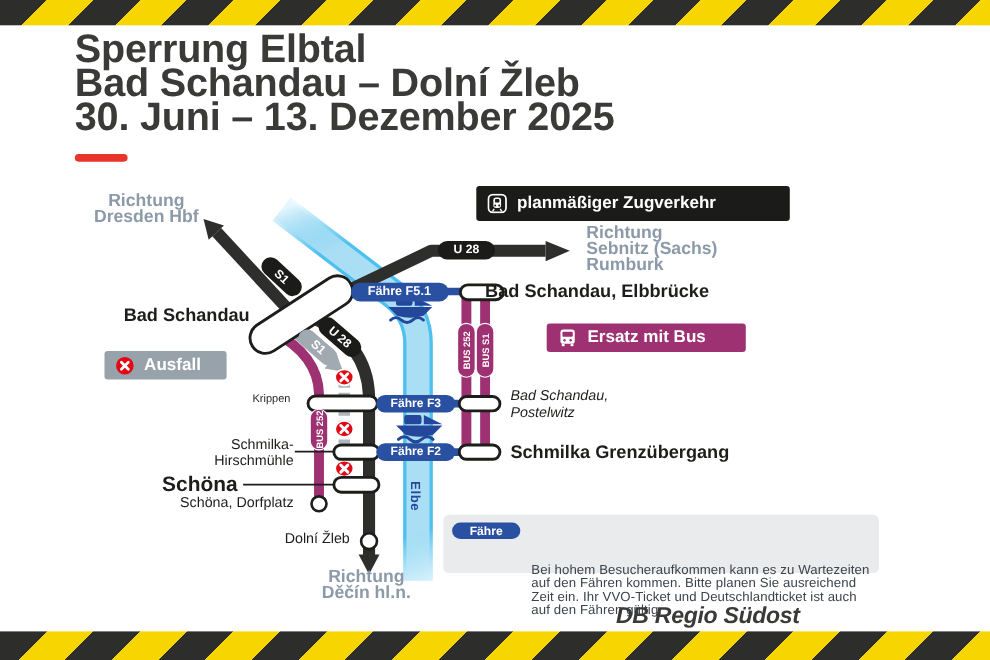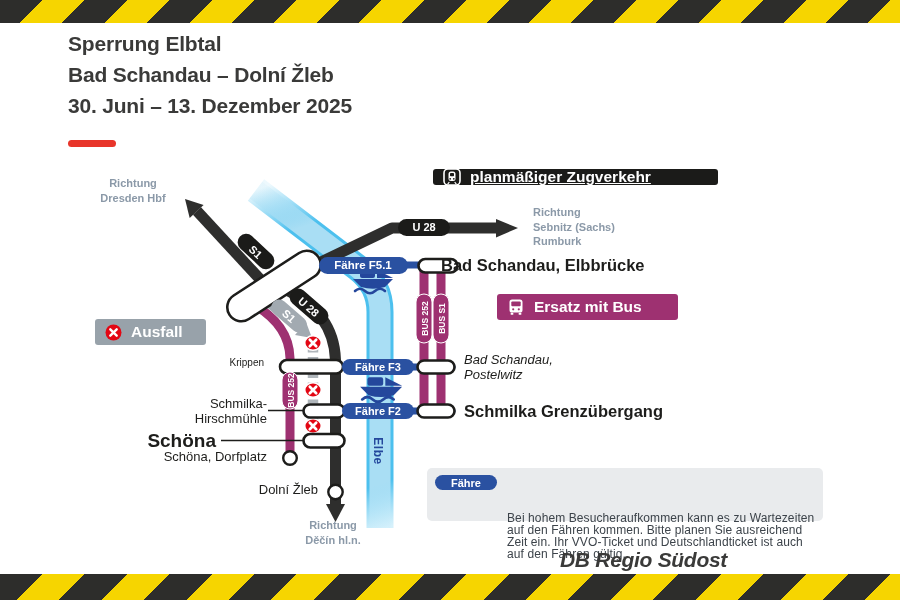--- a/index.html
+++ b/index.html
@@ -2,38 +2,38 @@
 <html><head>
 <meta charset="utf-8">
 <style>
   html,body{margin:0;padding:0;background:#fff;}
   .poster{position:relative;width:900px;height:600px;background:#fff;overflow:hidden;
           font-family:"Liberation Sans",sans-serif;color:#1d1d1b;}
   .hazard{position:absolute;left:0;width:900px;
           background:repeating-linear-gradient(135deg,#2d2d2b 0 30px,#f6d500 30px 60px);}
   .hazard.top{top:0;height:23px;}
   .hazard.bottom{bottom:0;height:26px;}
-  .title{position:absolute;left:68px;top:28px;font-size:21px;font-weight:bold;
+  .title{position:absolute;left:68px;top:28px;font-size:36px;font-weight:bold;
          color:#3a3a39;line-height:31px;letter-spacing:-0.2px;white-space:nowrap;}
   .red-dash{position:absolute;left:68px;top:140px;width:48px;height:7px;border-radius:4px;background:#e8352a;}
   .map-svg{position:absolute;left:0;top:0;}
   .cap{position:absolute;display:flex;align-items:center;justify-content:center;
        color:#fff;font-weight:bold;border-radius:99px;white-space:nowrap;}
   .cap.black{background:#1b1b19;}
   .cap.gray{background:#a2aab1;}
   .cap.blue{background:#2a51a1;}
   .cap.mag{background:#9e3171;border:1.5px solid #fff;box-sizing:border-box;}
   .leg{position:absolute;display:flex;align-items:center;gap:9px;color:#fff;font-weight:bold;
        border-radius:3px;padding:0 10px;box-sizing:border-box;white-space:nowrap;}
   .lbl{position:absolute;white-space:pre-line;color:#1d1d1b;line-height:1.13;}
   .b{font-weight:bold;}
   .right{text-align:right;}
   .center{text-align:center;}
-  .dir{position:absolute;color:#8b99a8;font-weight:bold;font-size:11px;line-height:14.5px;white-space:pre-line;}
-  .note{position:absolute;left:427px;top:468px;width:396px;height:53px;background:#e9ebed;border-radius:5px;}
+  .dir{position:absolute;color:#8b99a8;font-weight:bold;font-size:16px;line-height:14.5px;white-space:pre-line;}
+  .note{position:absolute;left:403px;top:468px;width:396px;height:53px;background:#e9ebed;border-radius:5px;}
   .note-text{position:absolute;left:80px;top:6px;width:316px;font-size:12px;line-height:11.9px;
              color:#3c434a;letter-spacing:0.1px;margin-top:39px;}
   .brand{position:absolute;left:560px;top:548px;width:275px;
          font-size:21px;font-weight:bold;font-style:italic;color:#3a3a39;letter-spacing:-0.3px;}
   .elbe{position:absolute;left:363px;top:444px;width:30px;height:14px;transform:rotate(90deg);
         color:#24479c;font-weight:bold;font-size:12px;text-align:center;letter-spacing:0.5px;}
 </style>
 </head>
 <body>
 
@@ -149,21 +149,21 @@
   <div class="cap black" style="left:286px;top:297.5px;width:46px;height:17px;font-size:11px;transform:rotate(41deg);">U 28</div>
   <div class="cap gray" style="left:268px;top:308px;width:42px;height:16px;font-size:11px;transform:rotate(41deg);">S1</div>
   <div class="cap mag" style="left:271px;top:381.5px;width:38px;height:17px;font-size:8.5px;transform:rotate(-90deg);">BUS 252</div>
   <div class="cap mag" style="left:399px;top:309.5px;width:50px;height:17px;font-size:8.5px;transform:rotate(-90deg);">BUS 252</div>
   <div class="cap mag" style="left:416px;top:309.5px;width:50px;height:17px;font-size:8.5px;transform:rotate(-90deg);">BUS S1</div>
 
   <div class="cap blue" style="left:318.5px;top:256.5px;width:89px;height:17px;font-size:11.5px;">Fähre F5.1</div>
   <div class="cap blue" style="left:342px;top:358.5px;width:72px;height:16.5px;font-size:11px;">Fähre F3</div>
   <div class="cap blue" style="left:342px;top:402.5px;width:72px;height:16.5px;font-size:11px;">Fähre F2</div>
 
-  <div class="leg" style="left:433px;top:169px;width:285px;height:16px;background:#1b1b19;font-size:15.5px;text-decoration:underline;">
+  <div class="leg" style="left:433px;top:169px;width:285px;height:32px;background:#1b1b19;font-size:15.5px;">
     <span style="display:flex;">
       <svg width="18" height="18" viewBox="0 0 18 18">
         <rect x="1" y="1" width="16" height="16" rx="4" fill="none" stroke="#fff" stroke-width="1.6"></rect>
         <rect x="5.5" y="3.5" width="7" height="9.5" rx="2.5" fill="#fff"></rect>
         <rect x="7" y="5" width="4" height="3.2" rx="0.8" fill="#1b1b19"></rect>
         <circle cx="7.2" cy="10.8" r="0.9" fill="#1b1b19"></circle>
         <circle cx="10.8" cy="10.8" r="0.9" fill="#1b1b19"></circle>
         <path d="M6.3 14 l-1.6 2.2 M11.7 14 l1.6 2.2" stroke="#fff" stroke-width="1.2"></path>
       </svg>
     </span>
@@ -187,20 +187,21 @@
         <rect x="4.3" y="3.6" width="9.4" height="4.6" rx="1" fill="#9e3171"></rect>
         <circle cx="6.2" cy="11.3" r="1.1" fill="#9e3171"></circle>
         <circle cx="11.8" cy="11.3" r="1.1" fill="#9e3171"></circle>
         <rect x="3.6" y="14.8" width="2.8" height="2" rx="0.9" fill="#fff"></rect>
         <rect x="11.6" y="14.8" width="2.8" height="2" rx="0.9" fill="#fff"></rect>
       </svg>
     </span>
     <span>Ersatz mit Bus</span>
   </div>
 
+  <div class="lbl b right" style="left:77px;top:278px;width:150px;font-size:16.5px;">Bad Schandau</div>
   <div class="lbl b" style="left:441px;top:256px;font-size:16.5px;">Bad Schandau, Elbbrücke</div>
   <div class="lbl" style="left:464px;top:353px;font-size:13px;line-height:14.5px;font-style:italic;">Bad Schandau,
 Postelwitz</div>
   <div class="lbl right" style="left:164px;top:357px;width:100px;font-size:10px;">Krippen</div>
   <div class="lbl right" style="left:150px;top:397px;width:117px;font-size:13px;line-height:14.5px;">Schmilka-
 Hirschmühle</div>
   <div class="lbl b" style="left:464px;top:402px;font-size:16.5px;">Schmilka Grenzübergang</div>
   <div class="lbl b right" style="left:116px;top:430px;width:100px;font-size:19px;">Schöna</div>
   <div class="lbl right" style="left:140px;top:450px;width:127px;font-size:13px;">Schöna, Dorfplatz</div>
   <div class="lbl right" style="left:218px;top:483px;width:100px;font-size:13px;text-align:right;">Dolní Žleb</div>

